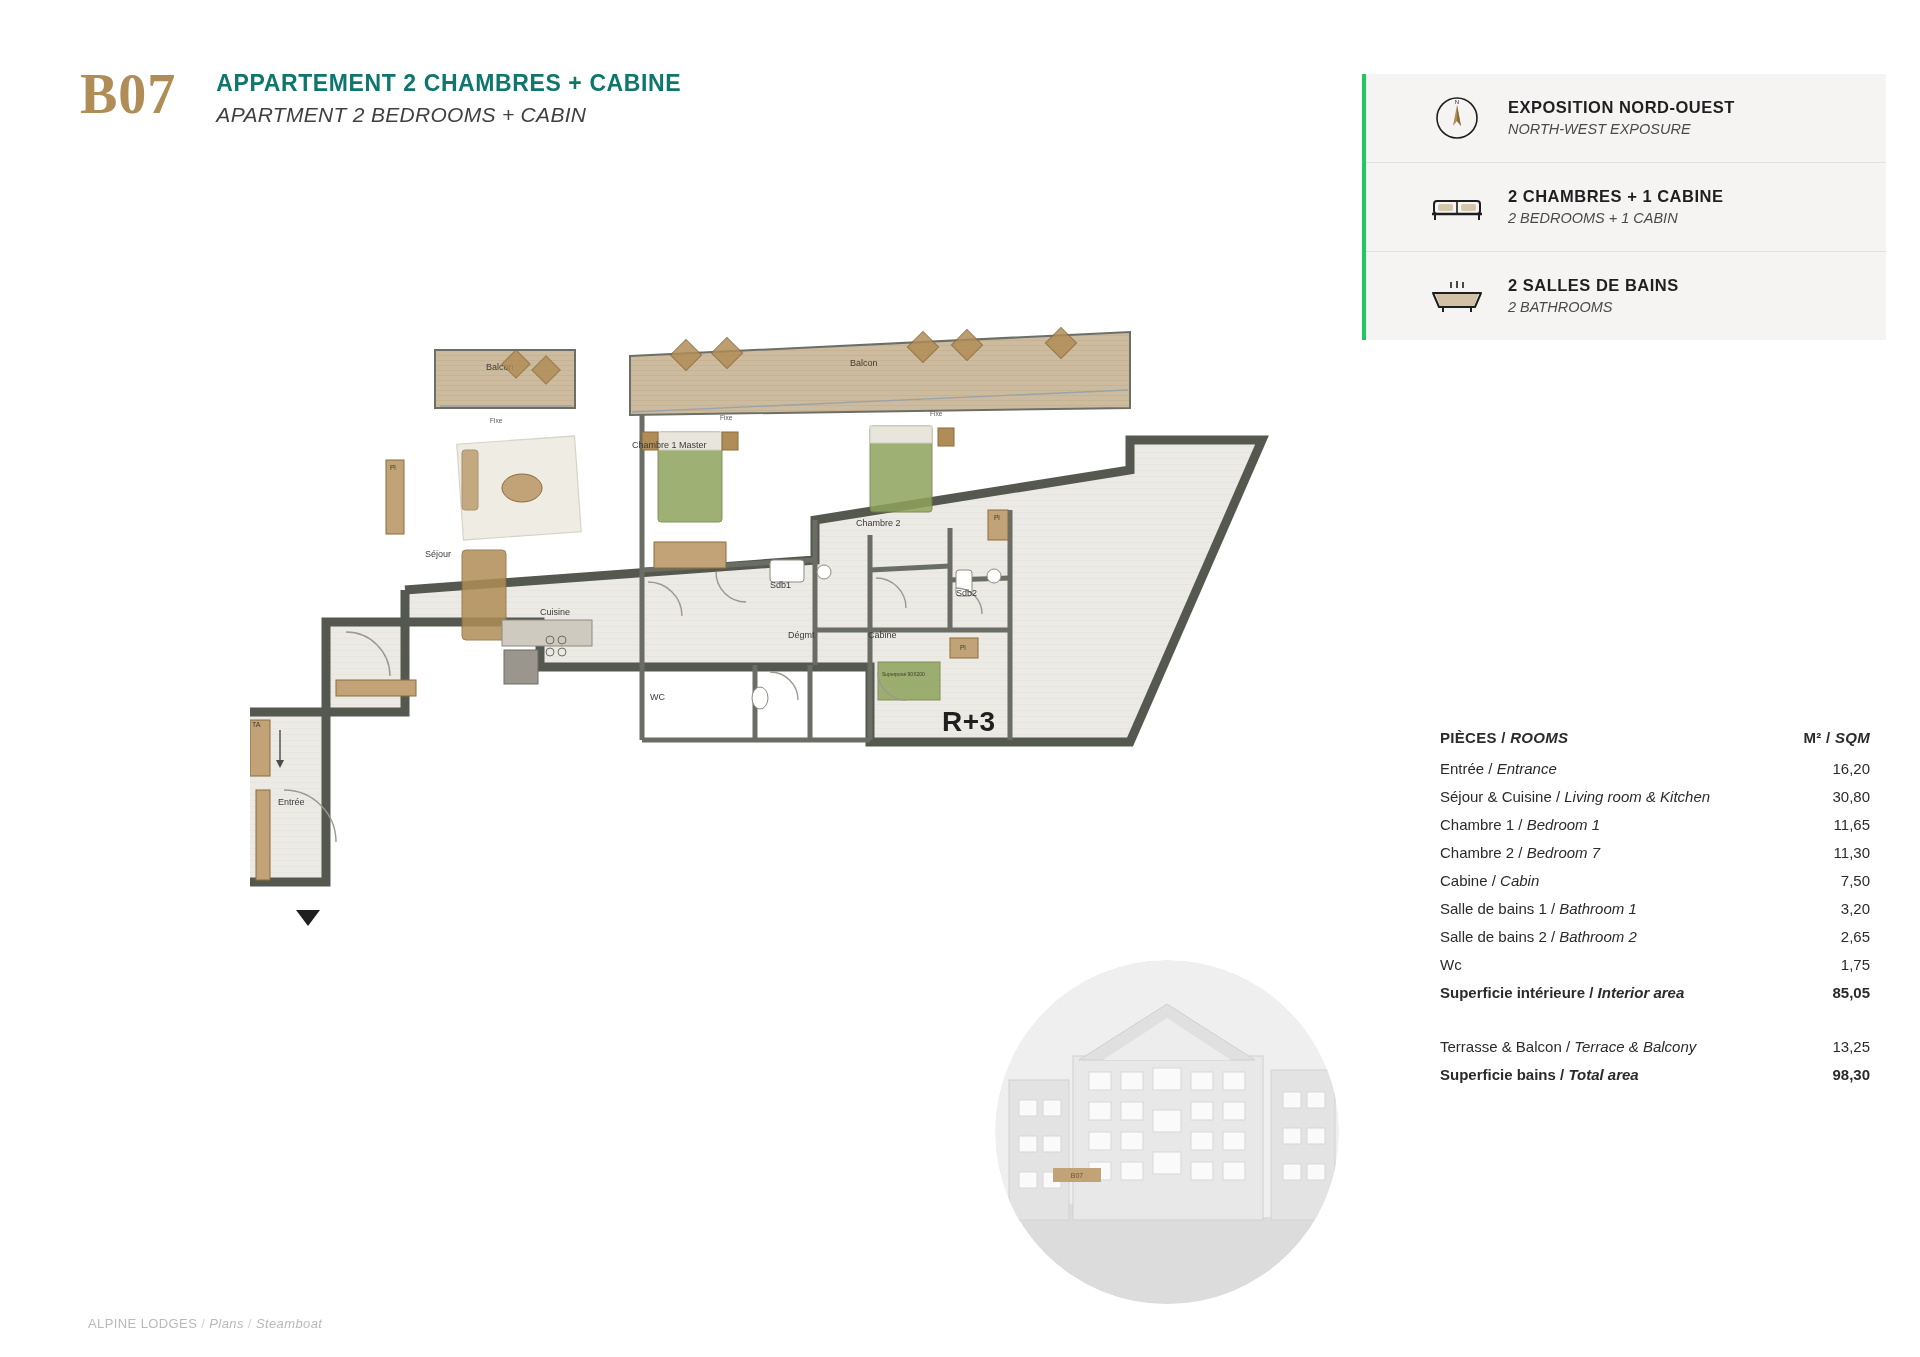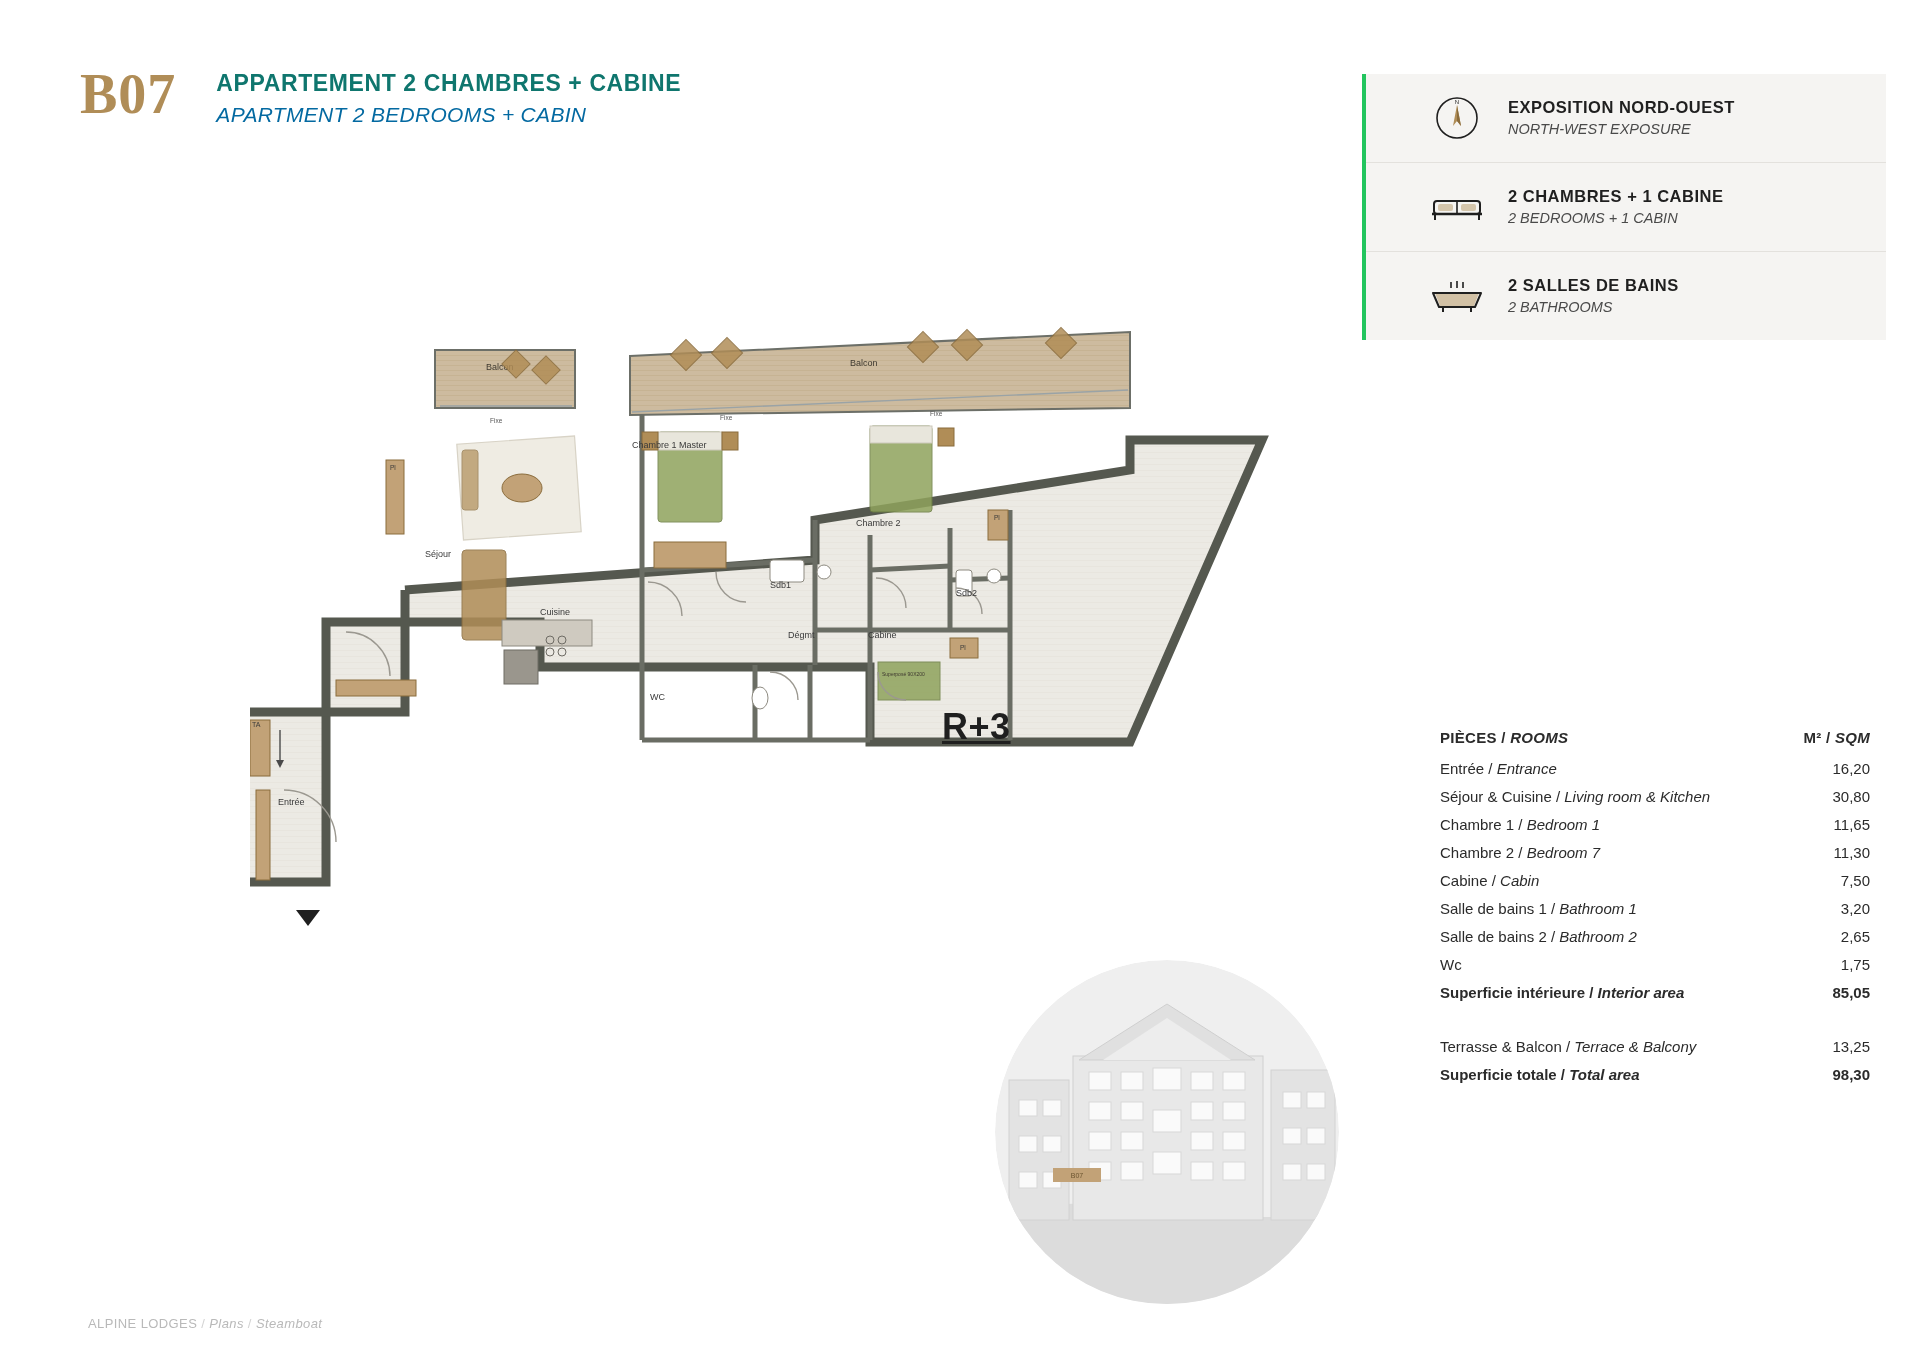--- a/index.html
+++ b/index.html
@@ -40,21 +40,21 @@
     font-weight: 700;
     letter-spacing: 0.6px;
     color: #0f766e;
     margin: 0 0 6px 0;
     white-space: nowrap;
   }
   #title-en {
     font-size: 21px;
     font-style: italic;
     font-weight: 400;
-    color: #0369a1;
+    color: #404040;
     margin: 0;
     letter-spacing: 0.3px;
     white-space: nowrap;
   }
 
   
   #features {
     position: absolute;
     left: 1362px;
     top: 74px;
@@ -124,25 +124,24 @@
     left: 250px;
     top: 320px;
     width: 1060px;
     height: 720px;
   }
   #plan-svg { display: block; }
   #level-label {
     position: absolute;
     left: 692px;
     top: 386px;
-    font-size: 36px;
+    font-size: 28px;
     font-weight: 700;
     color: #1f1f1f;
     letter-spacing: 0.5px;
-    text-decoration: underline;
   }
 
   
   #building {
     position: absolute;
     left: 995px;
     top: 960px;
     width: 345px;
     height: 345px;
   }
@@ -274,21 +273,21 @@
       <tr class="spacer">
           <td></td>
           <td></td>
         </tr>
 
       <tr>
         <td><span>Terrasse &amp; Balcon / </span><span class="it">Terrace &amp; Balcony</span></td>
         <td class="area">13,25</td>
       </tr>
       <tr class="bold">
-        <td><span>Superficie totale / </span><span class="it">Total area</span></td>
+        <td><span>Superficie bains / </span><span class="it">Total area</span></td>
         <td class="area">98,30</td>
       </tr>
     </tbody>
   </table>
 </div>
 
 <div id="plan-wrap">
   <svg id="plan-svg" width="1060" height="720" viewBox="0 0 1060 720">
     <defs>
       <pattern id="wood" width="6" height="6" patternUnits="userSpaceOnUse">

